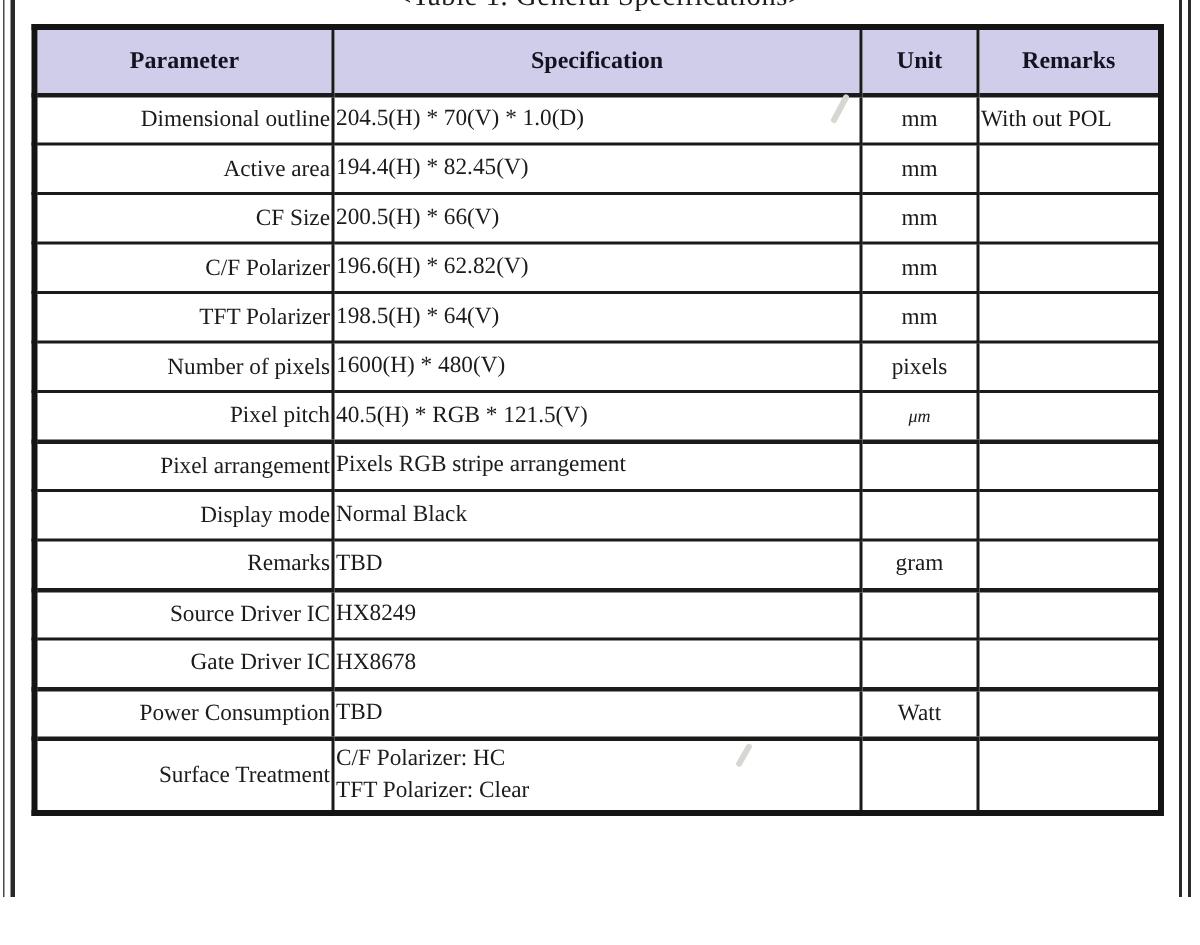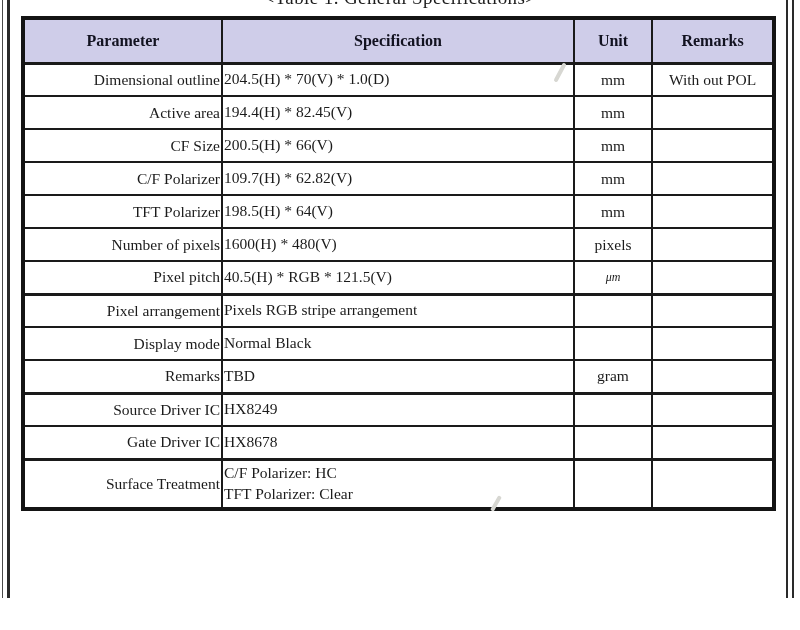--- a/index.html
+++ b/index.html
@@ -69,21 +69,21 @@
     color: #121220;
     font-size: 16px;
   }
   table.spec tbody tr { height: 33px; }
   table.spec tbody tr.tall { height: 50px; margin-top: 16px; }
   table.spec tbody tr.group-end td { border-bottom-width: 3px; }
 
   td.param-cell   { padding-left: 10px; text-align: right; }
   td.spec-cell    { text-align: left; white-space: pre-line; line-height: 1.35; }
   td.unit-cell    { text-align: center; }
-  td.remarks-cell { text-align: center; }
+  td.remarks-cell { text-align: left; }
   td.unit-cell.unit-small { font-style: italic; font-size: 12px; }
 
   
   .artifact {
     position: absolute;
     background: #d7d7d2;
     border-radius: 2px;
   }
   .artifact.a1 {
     left: 558px; top: 62px;
@@ -139,21 +139,21 @@
           <td class="remarks-cell"></td>
         </tr>
         <tr>
           <td class="param-cell">CF Size</td>
           <td class="spec-cell">200.5(H) * 66(V)</td>
           <td class="unit-cell">mm</td>
           <td class="remarks-cell"></td>
         </tr>
         <tr>
           <td class="param-cell">C/F Polarizer</td>
-          <td class="spec-cell">109.7(H) * 62.82(V)</td>
+          <td class="spec-cell">196.6(H) * 62.82(V)</td>
           <td class="unit-cell">mm</td>
           <td class="remarks-cell"></td>
         </tr>
         <tr>
           <td class="param-cell">TFT Polarizer</td>
           <td class="spec-cell">198.5(H) * 64(V)</td>
           <td class="unit-cell">mm</td>
           <td class="remarks-cell"></td>
         </tr>
         <tr>
@@ -189,20 +189,26 @@
         <tr>
           <td class="param-cell">Source Driver IC</td>
           <td class="spec-cell">HX8249</td>
           <td class="unit-cell"></td>
           <td class="remarks-cell"></td>
         </tr>
         <tr class="group-end">
           <td class="param-cell">Gate Driver IC</td>
           <td class="spec-cell">HX8678</td>
           <td class="unit-cell"></td>
+          <td class="remarks-cell"></td>
+        </tr>
+        <tr class="group-end">
+          <td class="param-cell">Power Consumption</td>
+          <td class="spec-cell">TBD</td>
+          <td class="unit-cell">Watt</td>
           <td class="remarks-cell"></td>
         </tr>
         <tr class="tall">
           <td class="param-cell">Surface Treatment</td>
           <td class="spec-cell">C/F Polarizer: HC
 TFT Polarizer: Clear</td>
           <td class="unit-cell"></td>
           <td class="remarks-cell"></td>
         </tr>
       </tbody>

